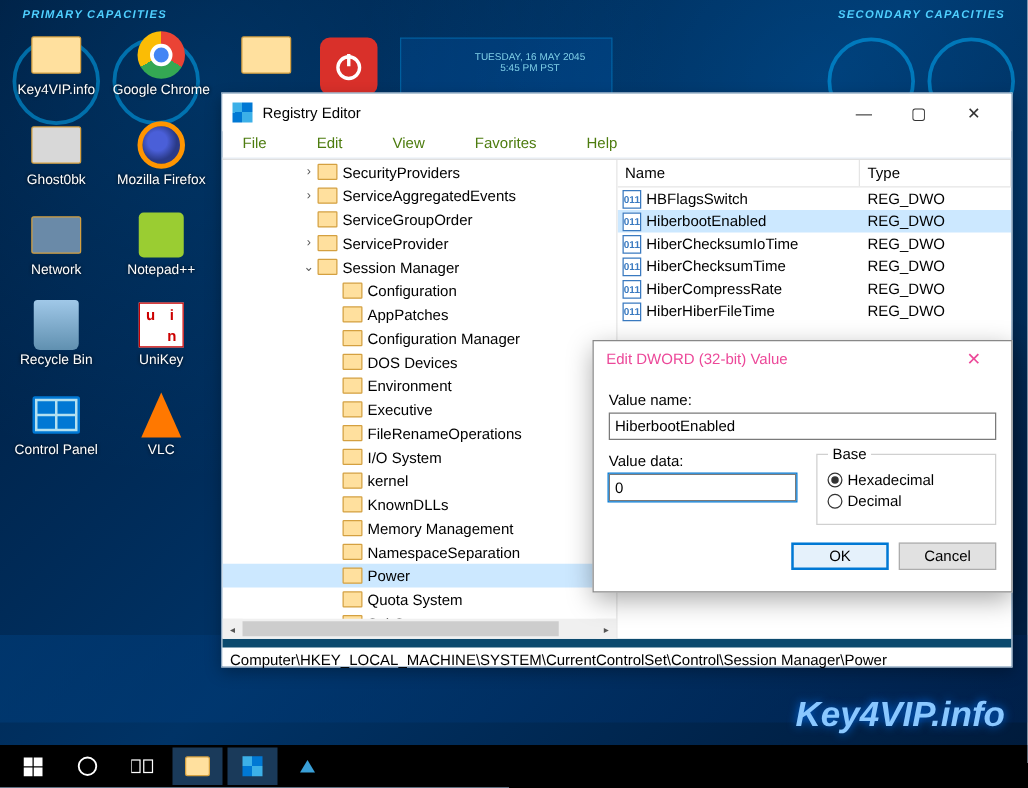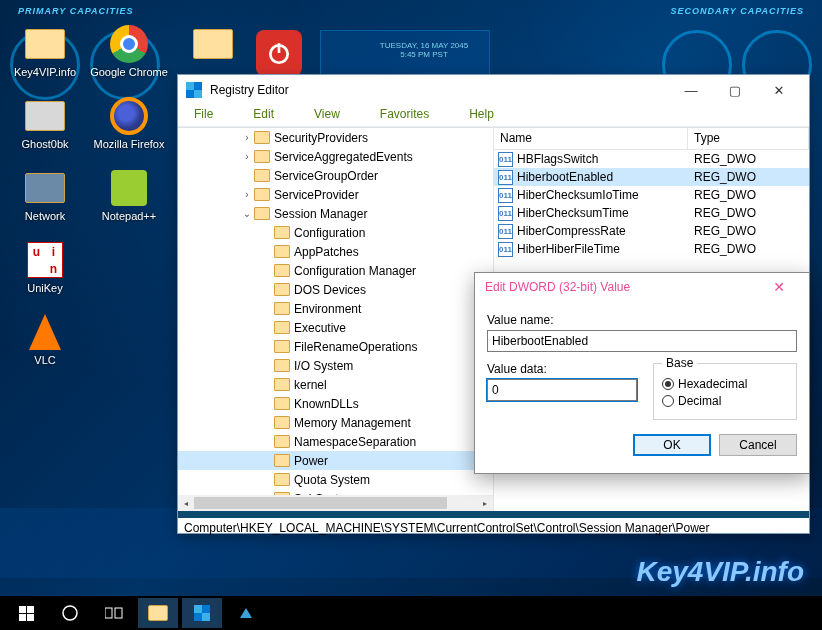--- a/index.html
+++ b/index.html
@@ -156,20 +156,26 @@
     </div>
   <div class="dicon">
       <div class="img">
         <div class="npp"></div>
       </div>
       <div class="lbl">Notepad++</div>
     </div>
   <div class="dicon"></div>
   <div class="dicon">
       <div class="img">
+        <div class="bin"></div>
+      </div>
+      <div class="lbl">Recycle Bin</div>
+    </div>
+  <div class="dicon">
+      <div class="img">
         <div class="unikey">
           <div>u</div>
           <div>i</div>
           <div></div>
           <div>n</div>
         </div>
       </div>
       <div class="lbl">UniKey</div>
     </div>
   <div class="dicon"></div>

